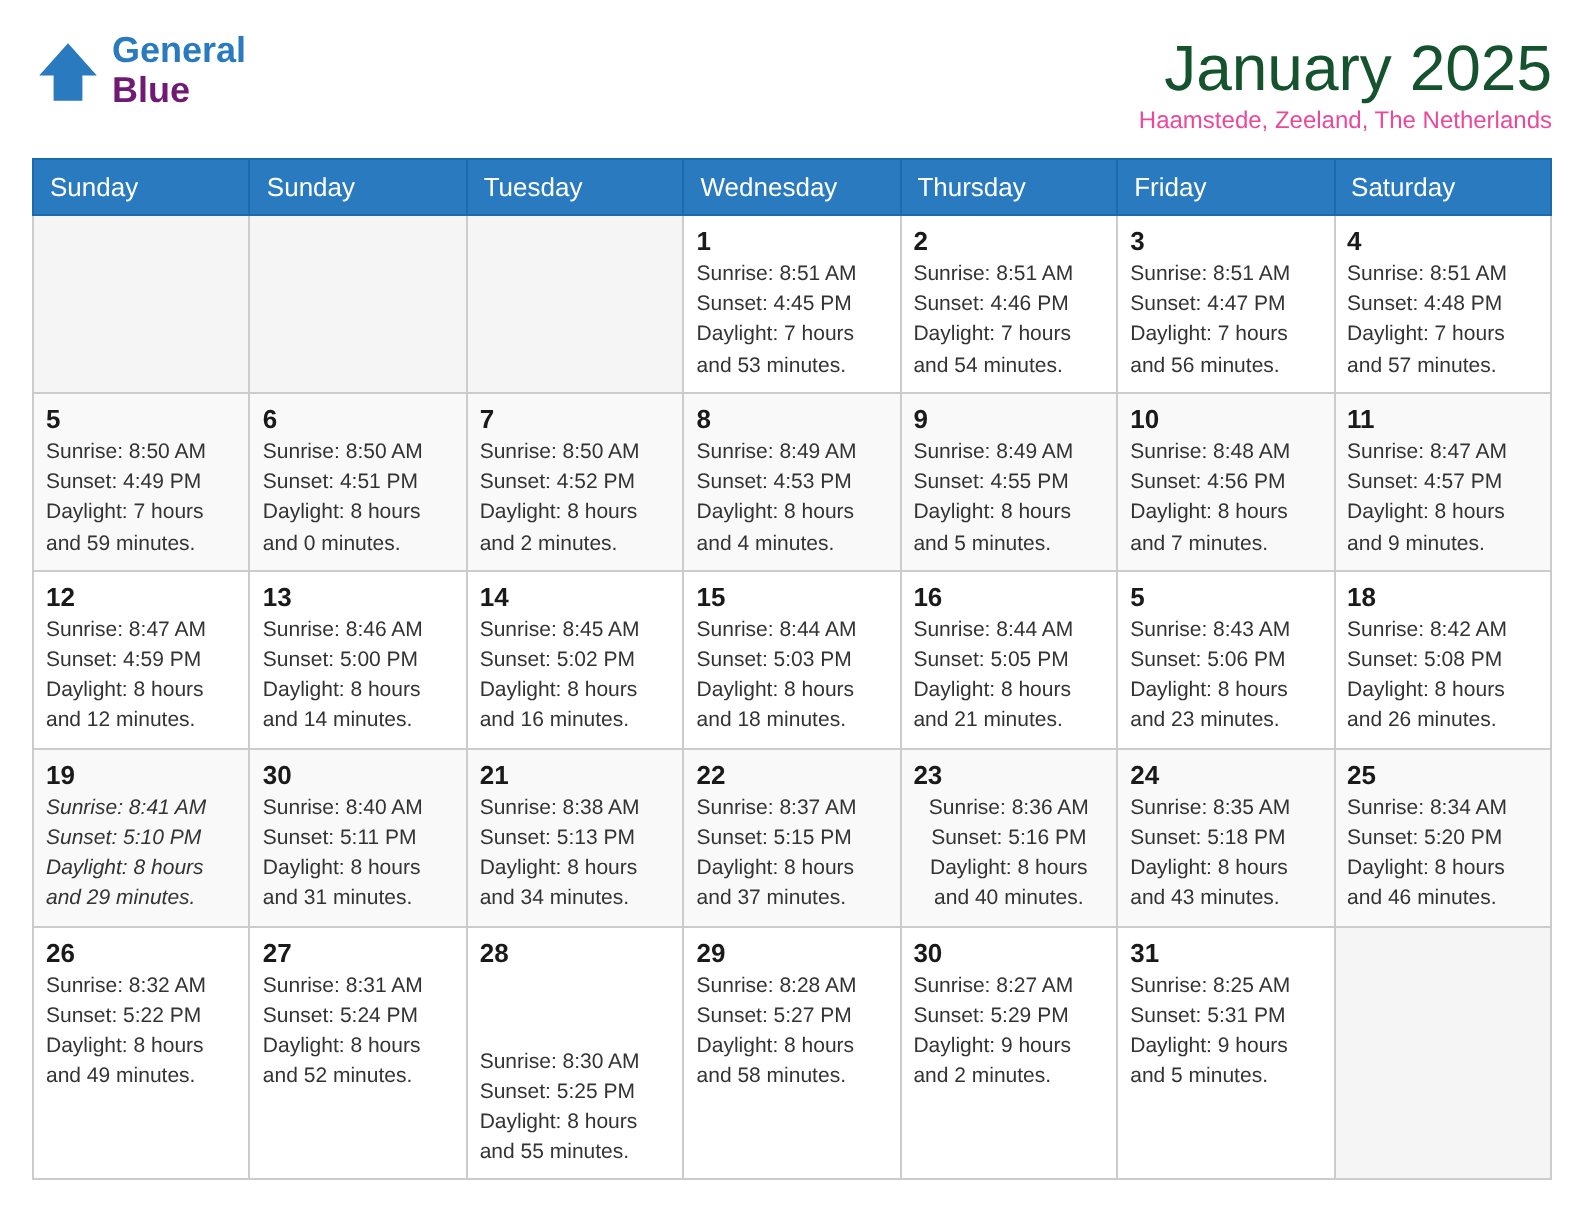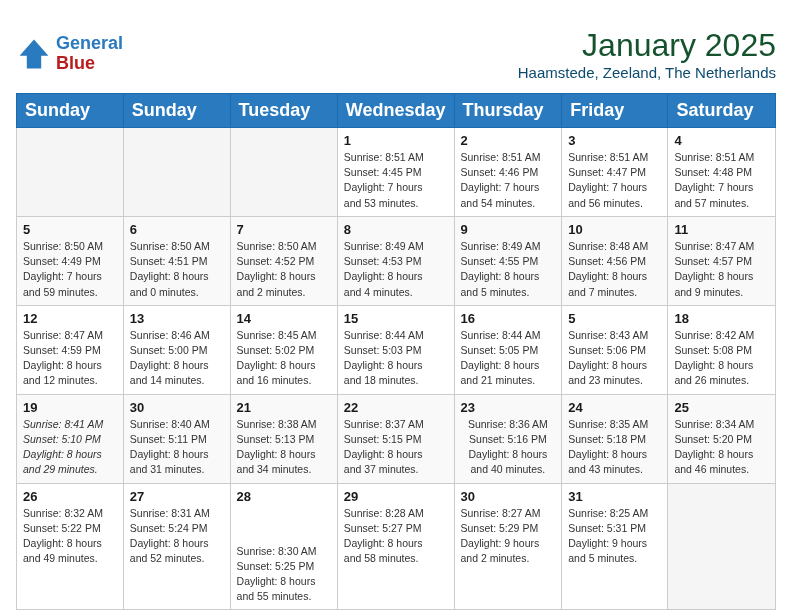--- a/index.html
+++ b/index.html
@@ -5,24 +5,23 @@
     * { box-sizing: border-box; margin: 0; padding: 0; }
     body {
       font-family: Arial, sans-serif;
       background: #fff;
       width: 792px;
       min-height: 612px;
       padding: 16px;
     }
     .header {
       display: flex;
-      align-items: center;
+      align-items: flex-start;
       justify-content: space-between;
       margin-bottom: 12px;
-      margin-top: 11px;
     }
     .logo {
       display: flex;
       align-items: center;
       gap: 4px;
     }
     .logo-text {
       font-size: 18px;
       font-weight: bold;
       color: #1a3a5c;
@@ -37,35 +36,35 @@
     }
     .title-block {
       text-align: right;
     }
     .month-year {
       font-size: 32px;
       font-weight: normal;
       color: #14532d;
     }
     .location {
-      font-size: 15px;
-      color: #0c4a6e;
+      font-size: 12px;
+      color: #ec4899;
     }
     .calendar {
       width: 100%;
       border-collapse: collapse;
       border: 1px solid #ccc;
     }
     .calendar th {
       background: #2a7abf;
       color: #fff;
       text-align: left;
       padding: 6px 8px;
-      font-size: 18px;
-      font-weight: bold;
+      font-size: 13px;
+      font-weight: normal;
       border: 1px solid #1a6aaf;
     }
     .calendar td {
       vertical-align: top;
       border: 1px solid #ccc;
       padding: 5px 6px;
       width: calc(100% / 7);
       min-height: 80px;
       font-size: 11px;
       color: #333;
@@ -91,21 +90,21 @@
 </head>
 <body>
 
 <div class="header">
   <div class="logo">
     <svg class="logo-icon" viewBox="0 0 40 40">
       <polygon points="20,4 36,22 28,22 28,36 12,36 12,22 4,22" fill="#2a7abf"></polygon>
     </svg>
     <div class="logo-text">
       <div><span>General</span></div>
-      <div style="color:#b91c1c;">Blue</div>
+      <div style="color:#701a75;">Blue</div>
     </div>
   </div>
   <div class="title-block">
     <div class="month-year">January 2025</div>
     <div class="location">Haamstede, Zeeland, The Netherlands</div>
   </div>
 </div>
 
 <table class="calendar">
   <thead>

